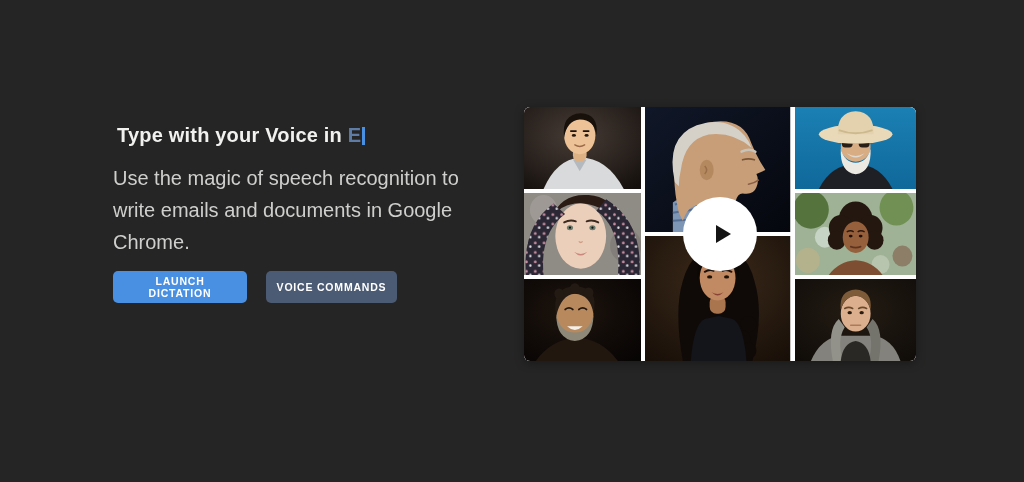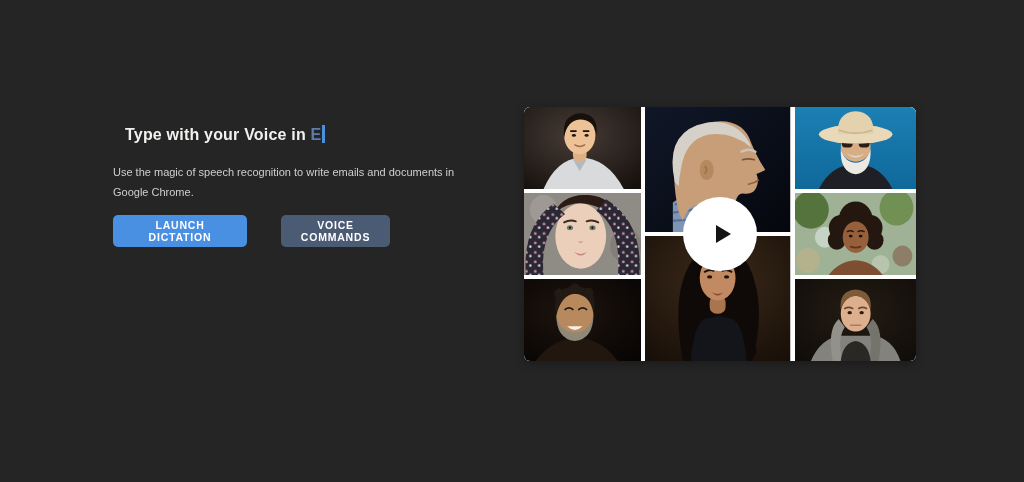--- a/index.html
+++ b/index.html
@@ -12,41 +12,41 @@
   }
   *{box-sizing:border-box;}
   html,body{margin:0;padding:0;}
   body{
     width:1024px;height:482px;position:relative;overflow:hidden;
     background:var(--page-bg);
     font-family:"Liberation Sans", sans-serif;
   }
   .hero{position:absolute;left:113px;top:121px;width:362px;}
   .hero h1{
-    margin:0 0 13px 12px;font-size:16px;line-height:28px;font-weight:700;
+    margin:0 0 13px 4px;font-size:20px;line-height:28px;font-weight:700;
     color:var(--heading-text);letter-spacing:.2px;
   }
   .typed-letter{color:#5e7da6;font-weight:700;}
   .caret{
     display:inline-block;width:3px;height:18px;margin-left:1px;vertical-align:-3px;
     background:var(--accent-blue);animation:blink 1s steps(1) infinite;
   }
   @keyframes blink{50%{opacity:0;}}
   .hero p{
-    margin:0 0 13px 0;font-size:11px;line-height:20px;color:var(--body-text);
-  }
-  .btn-row{display:flex;gap:34px;margin-top:3px;}
+    margin:0 0 13px 0;font-size:20px;line-height:32px;color:var(--body-text);
+  }
+  .btn-row{display:flex;gap:19px;margin-top:3px;}
   .btn{
     height:32px;border:none;border-radius:5px;color:#fff;cursor:pointer;
     font-family:"Liberation Sans", sans-serif;
     font-size:10.5px;font-weight:700;letter-spacing:.8px;
     display:flex;align-items:center;justify-content:center;padding:0 10px;
   }
   .btn-primary{background:var(--accent-blue);width:134px;}
-  .btn-secondary{background:var(--secondary-slate);width:109px;}
+  .btn-secondary{background:var(--secondary-slate);width:131px;}
 
   .video-card{
     position:absolute;left:524px;top:107px;width:392px;height:254px;
     background:var(--card-bg);border-radius:6px;overflow:hidden;cursor:pointer;
     box-shadow:0 2px 10px rgba(0,0,0,.35);
   }
   .face-grid{
     width:100%;height:100%;display:grid;gap:4px;background:var(--card-bg);
     grid-template-columns:118fr 146fr 122fr;
     grid-template-rows:repeat(6,1fr);

